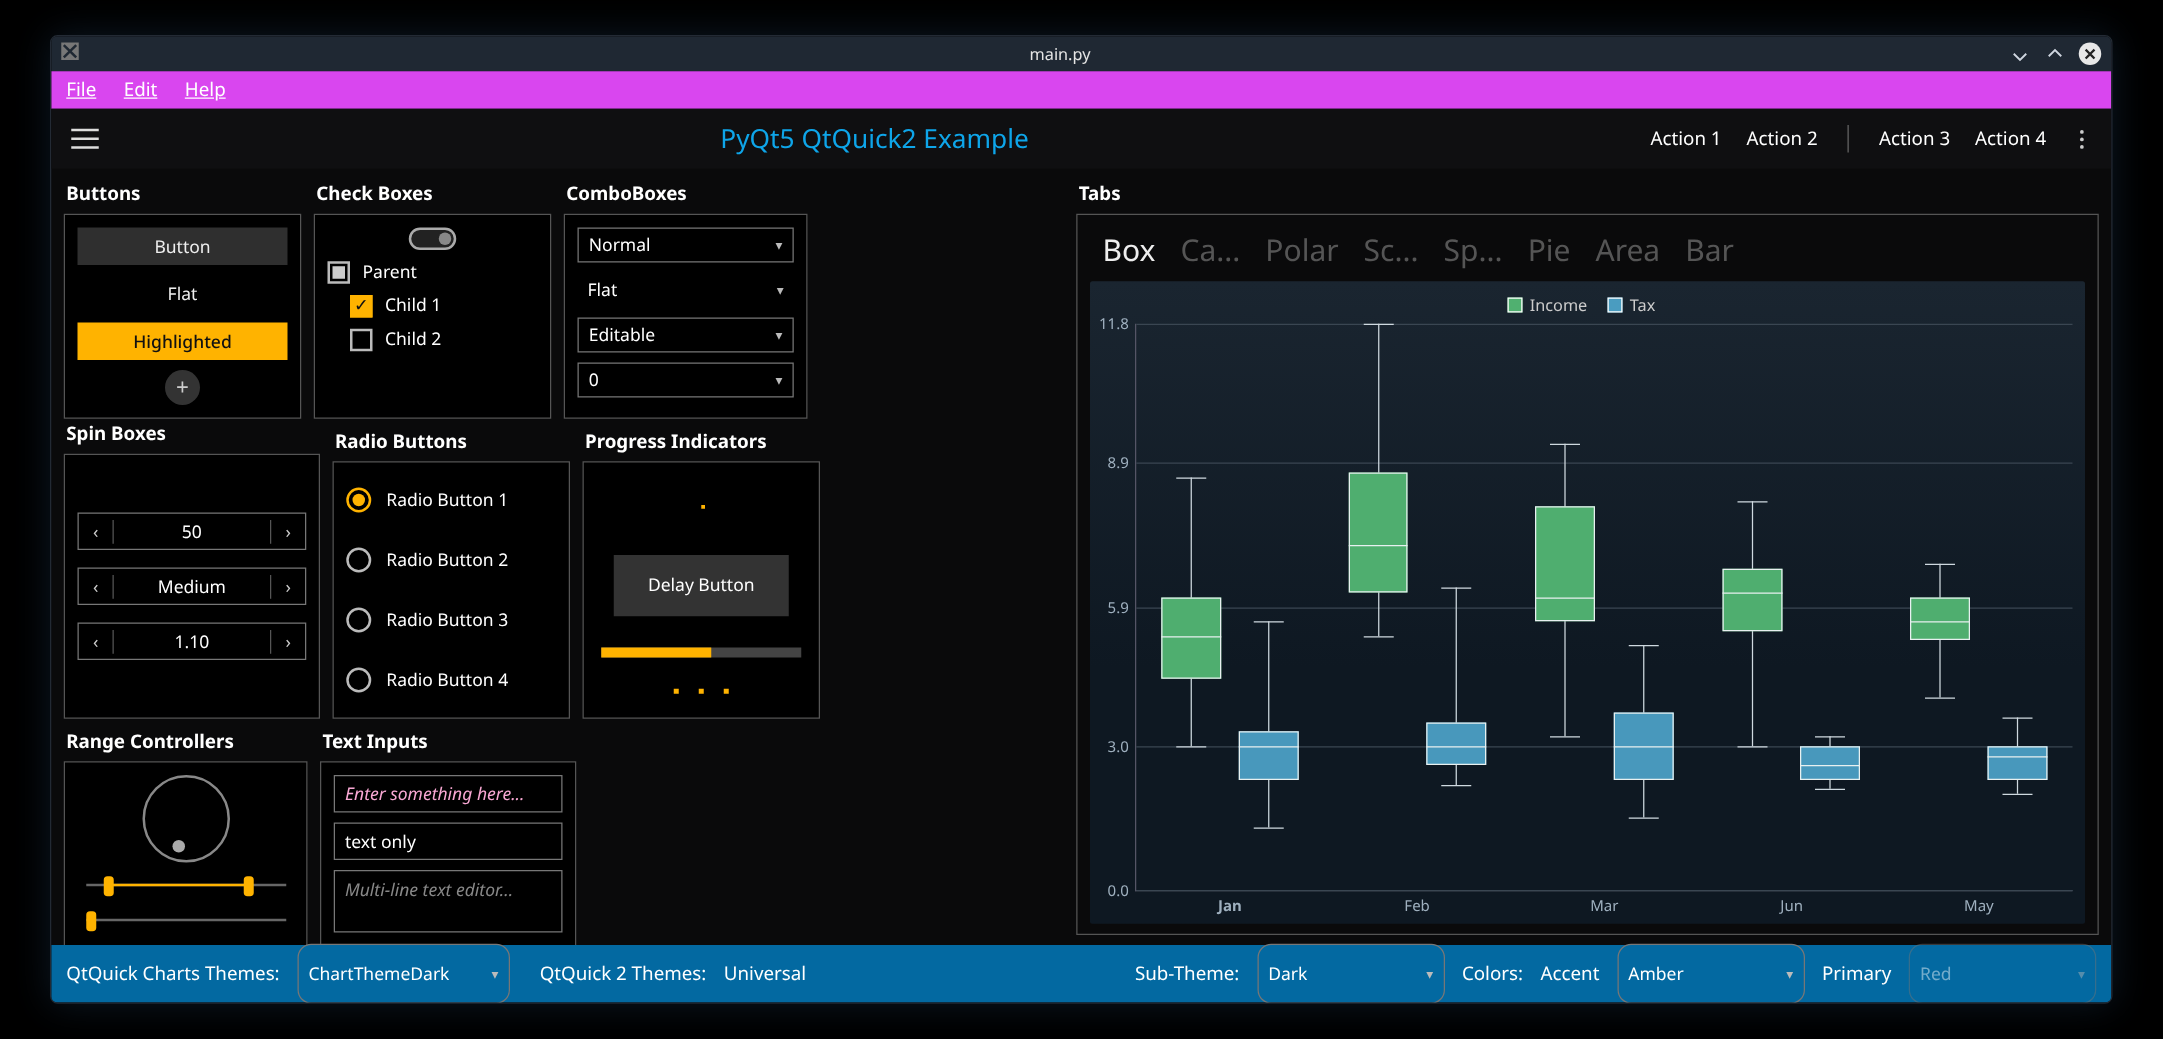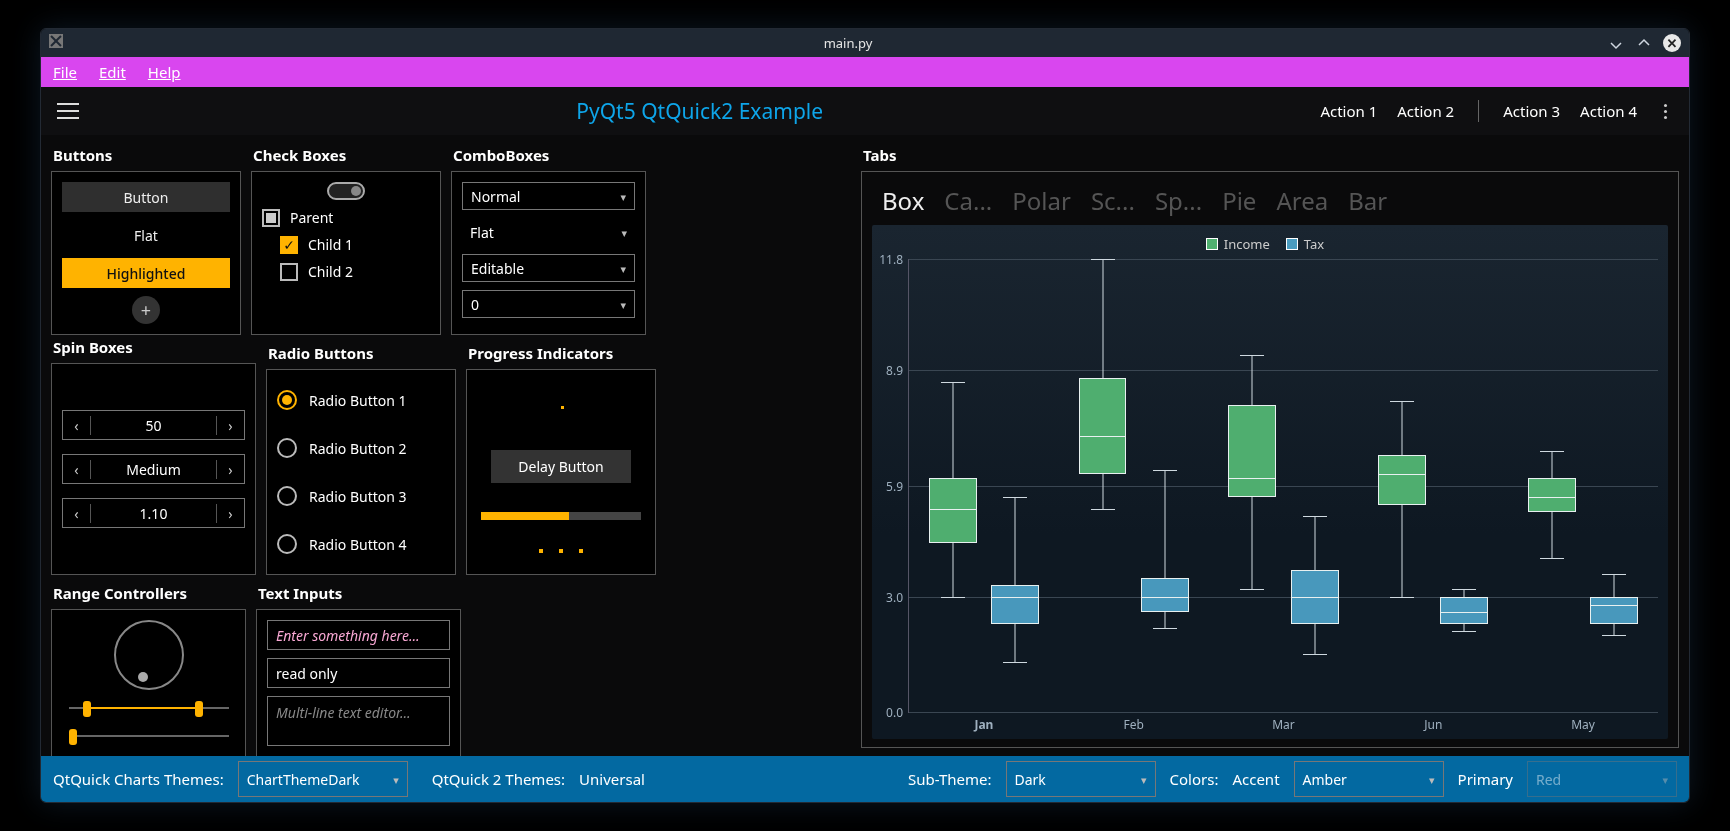--- a/index.html
+++ b/index.html
@@ -58,21 +58,21 @@
   .spin .arr{width:28px;display:flex;align-items:center;justify-content:center;cursor:pointer;color:#ccc;}
   .spin .arr.l{border-right:1px solid #555;}
   .spin .arr.r{border-left:1px solid #555;}
   .spin .val{flex:1;text-align:center;}
   
   .radio-row{display:flex;align-items:center;gap:12px;width:100%;cursor:pointer;margin:10px 0;}
   .radio{width:20px;height:20px;border:2px solid #bbb;border-radius:50%;display:flex;align-items:center;justify-content:center;}
   .radio.on{border-color:#ffb300;}
   .radio.on::after{content:"";width:10px;height:10px;background:#ffb300;border-radius:50%;}
   
-  .delayb{width:140px;height:33px;background:#333;display:flex;align-items:center;justify-content:center;cursor:pointer;text-align:center;}
+  .delayb{width:140px;height:49px;background:#333;display:flex;align-items:center;justify-content:center;cursor:pointer;text-align:center;}
   .pbar{width:160px;height:8px;background:#444;position:relative;}
   .pbar::after{content:"";position:absolute;left:0;top:0;height:100%;width:55%;background:#ffb300;}
   .pdots{display:flex;gap:16px;} .pdots i{width:4px;height:4px;background:#ffb300;display:block;}
   
   .dial{width:70px;height:70px;border:2px solid #888;border-radius:50%;position:relative;}
   .dial::after{content:"";position:absolute;width:10px;height:10px;background:#aaa;border-radius:50%;left:22px;bottom:6px;}
   .rslider{width:160px;height:20px;position:relative;}
   .rslider .track{position:absolute;left:0;right:0;top:9px;height:2px;background:#666;}
   .rslider .fill{position:absolute;top:9px;height:2px;background:#ffb300;}
   .rslider .thumb{position:absolute;top:3px;width:8px;height:16px;background:#ffb300;border-radius:3px;}
@@ -94,21 +94,21 @@
   .ylab{position:absolute;right:100%;transform:translate(-6px,-50%);font-size:12px;color:#9fb0bf;}
   .xcat{position:absolute;top:100%;transform:translate(-50%,4px);font-size:12px;color:#9fb0bf;}
   .bw{position:absolute;bottom:0;top:0;}
   .box{position:absolute;left:0;width:100%;border:1px solid #e8f0f0;}
   .box.g{background:#4fae6f;} .box.b{background:#4898bc;}
   .med{position:absolute;left:0;right:0;height:1px;background:#e8f0f0;}
   .wl{position:absolute;left:50%;width:1px;background:#cfd9e0;transform:translateX(-50%);} 
   .wc{position:absolute;left:25%;right:25%;height:1px;background:#cfd9e0;}
   
   .footer{height:46px;background:#0369a1;display:flex;align-items:center;padding:0 12px;gap:14px;font-size:15px;}
-  .footer .combo{width:170px;height:36px;} .combo.sm{width:150px;}
+  .footer .combo{width:170px;height:48px;border-radius:11px;} .combo.sm{width:150px;}
   .disabled{opacity:.45;}
 </style>
 </head>
 <body>
 
 <div class="stage">
 <div class="window">
 
   <div class="titlebar">
     <div class="tb-left"><span class="win-icon"></span></div>
@@ -285,21 +285,21 @@
         </div>
       </div>
 
       <div class="section col4 row2" style="margin-top:6px">
         <div class="sec-title">Text Inputs</div>
         <div class="panel" style="align-items:stretch;">
           <div class="tin">
                 <span class="ph">Enter something here...</span>
               </div>
           <div class="tin">
-                <span>read only</span>
+                <span>text only</span>
               </div>
           <div class="tarea"><span>Multi-line text editor...</span></div>
         </div>
       </div>
 
     </div>
 
     <div class="right">
       <div class="sec-title">Tabs</div>
       <div class="tabbox">

